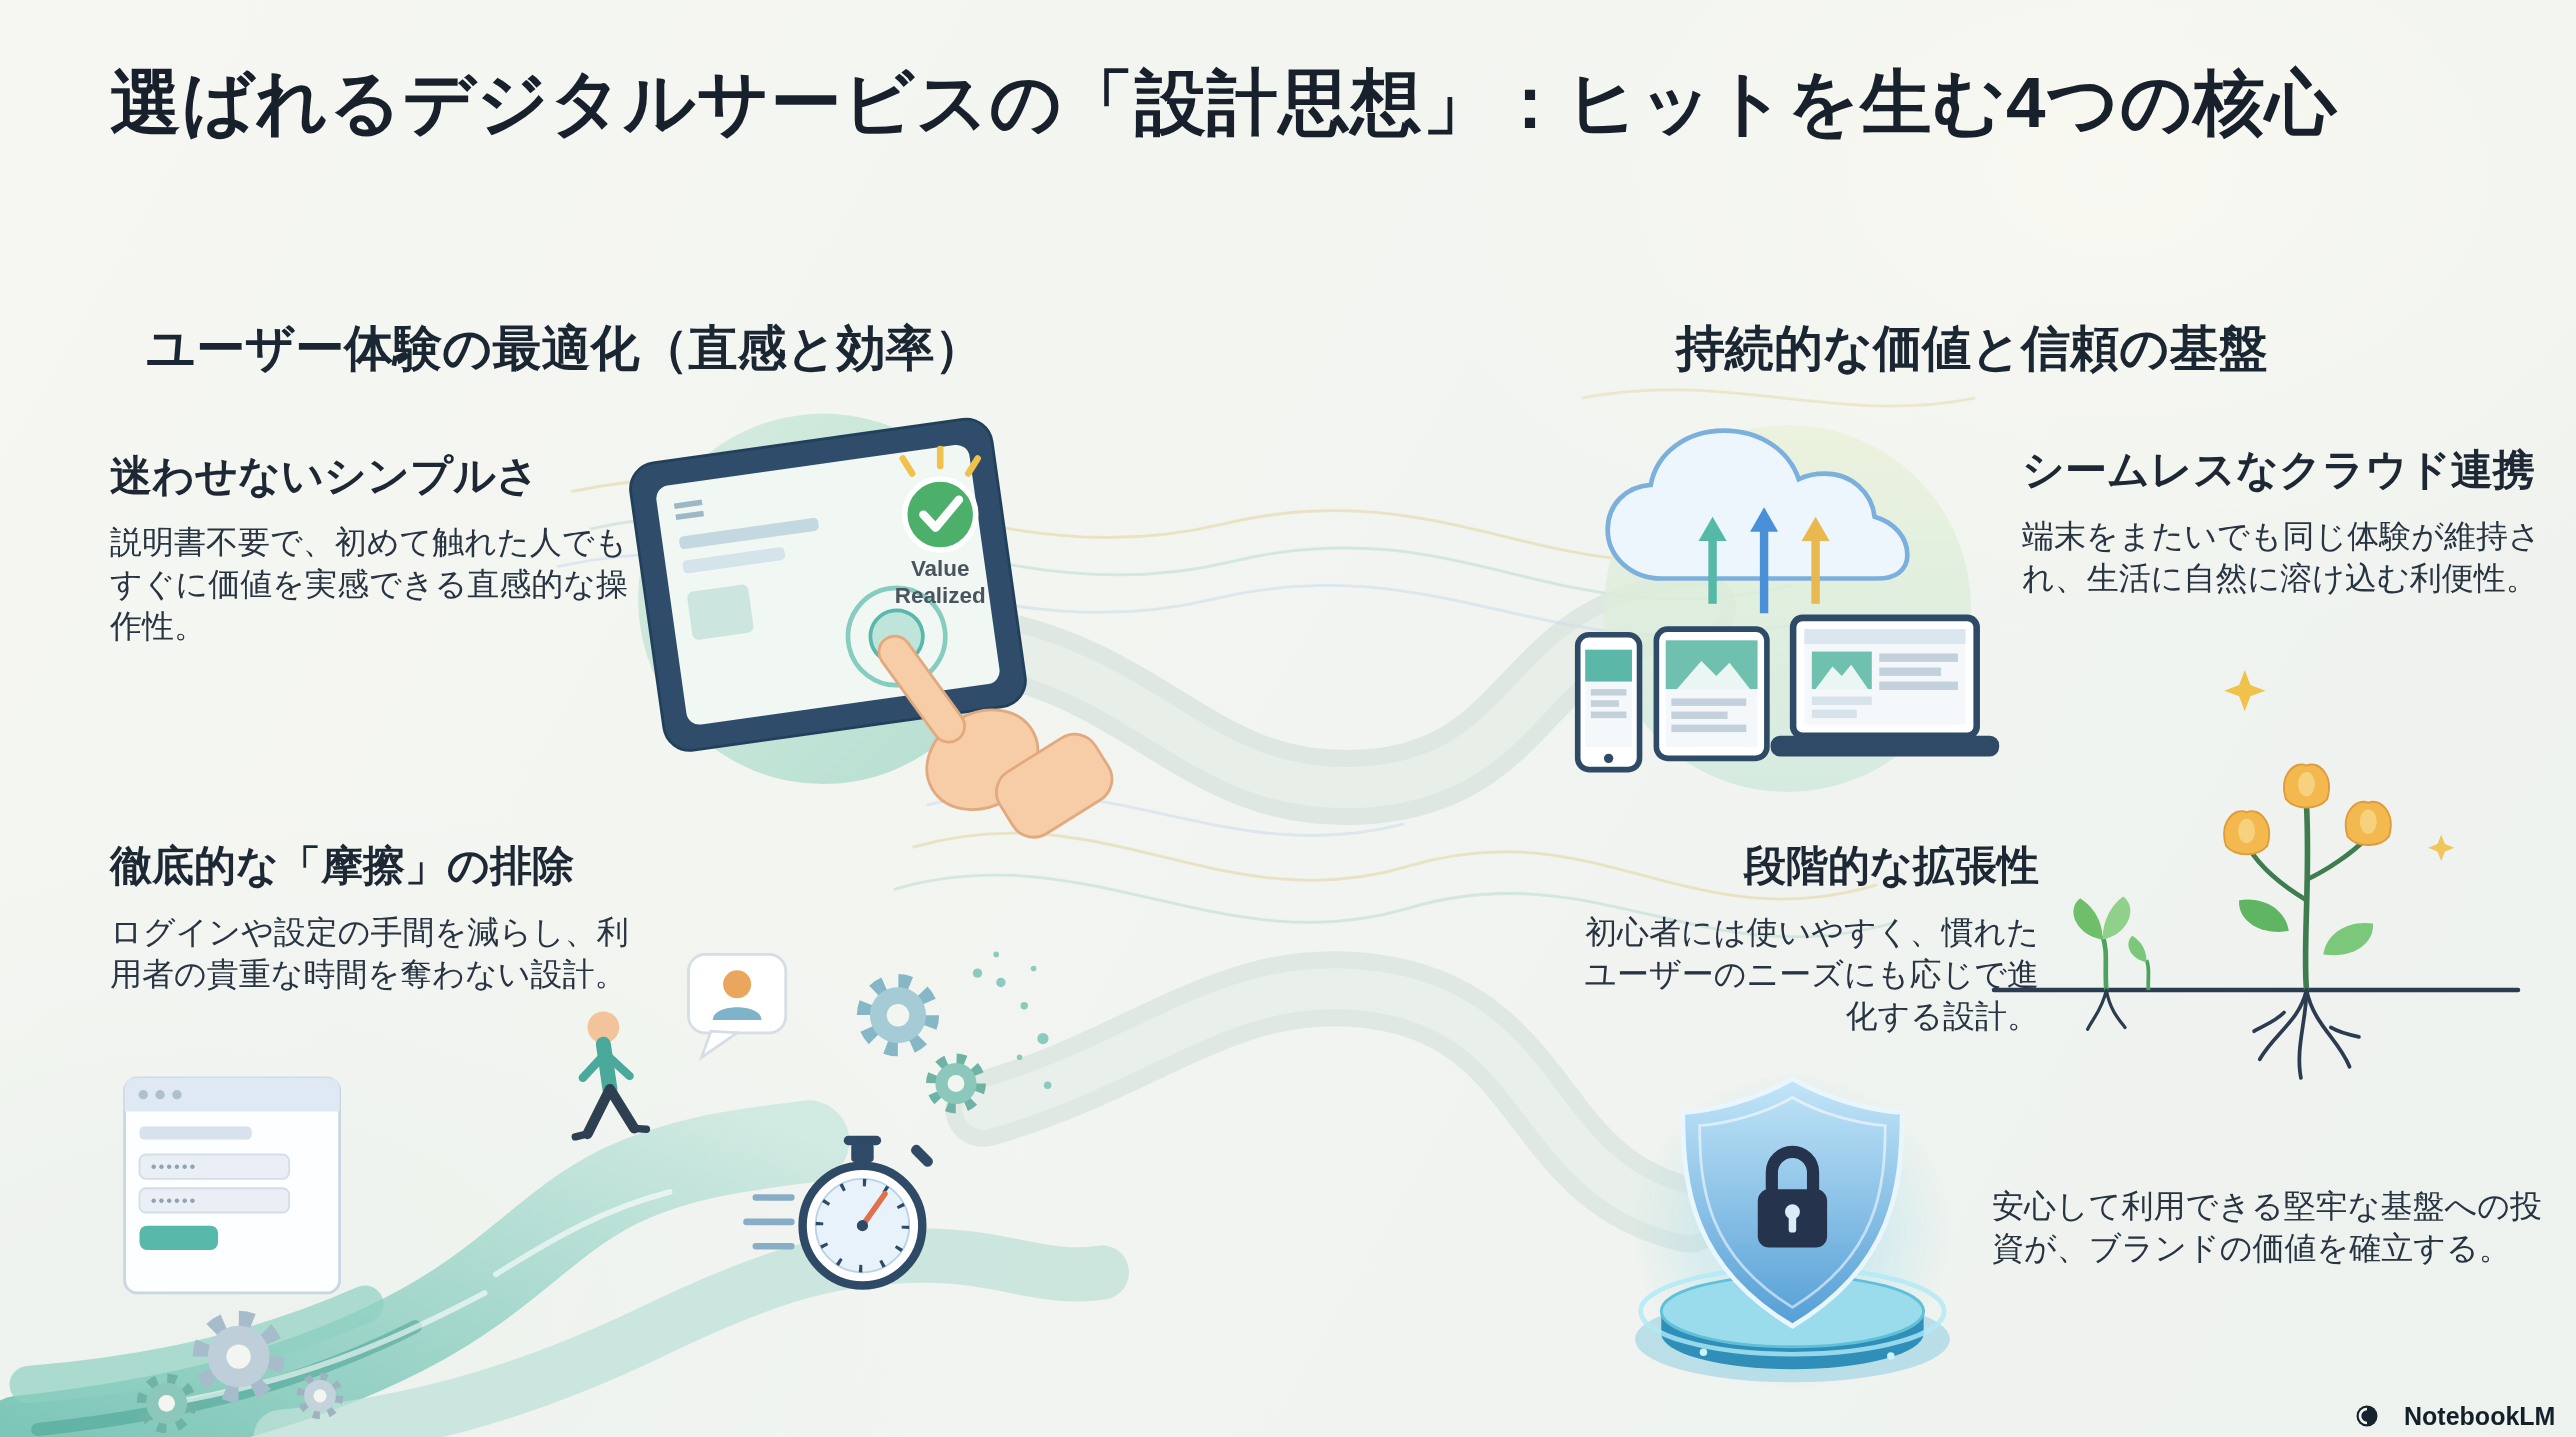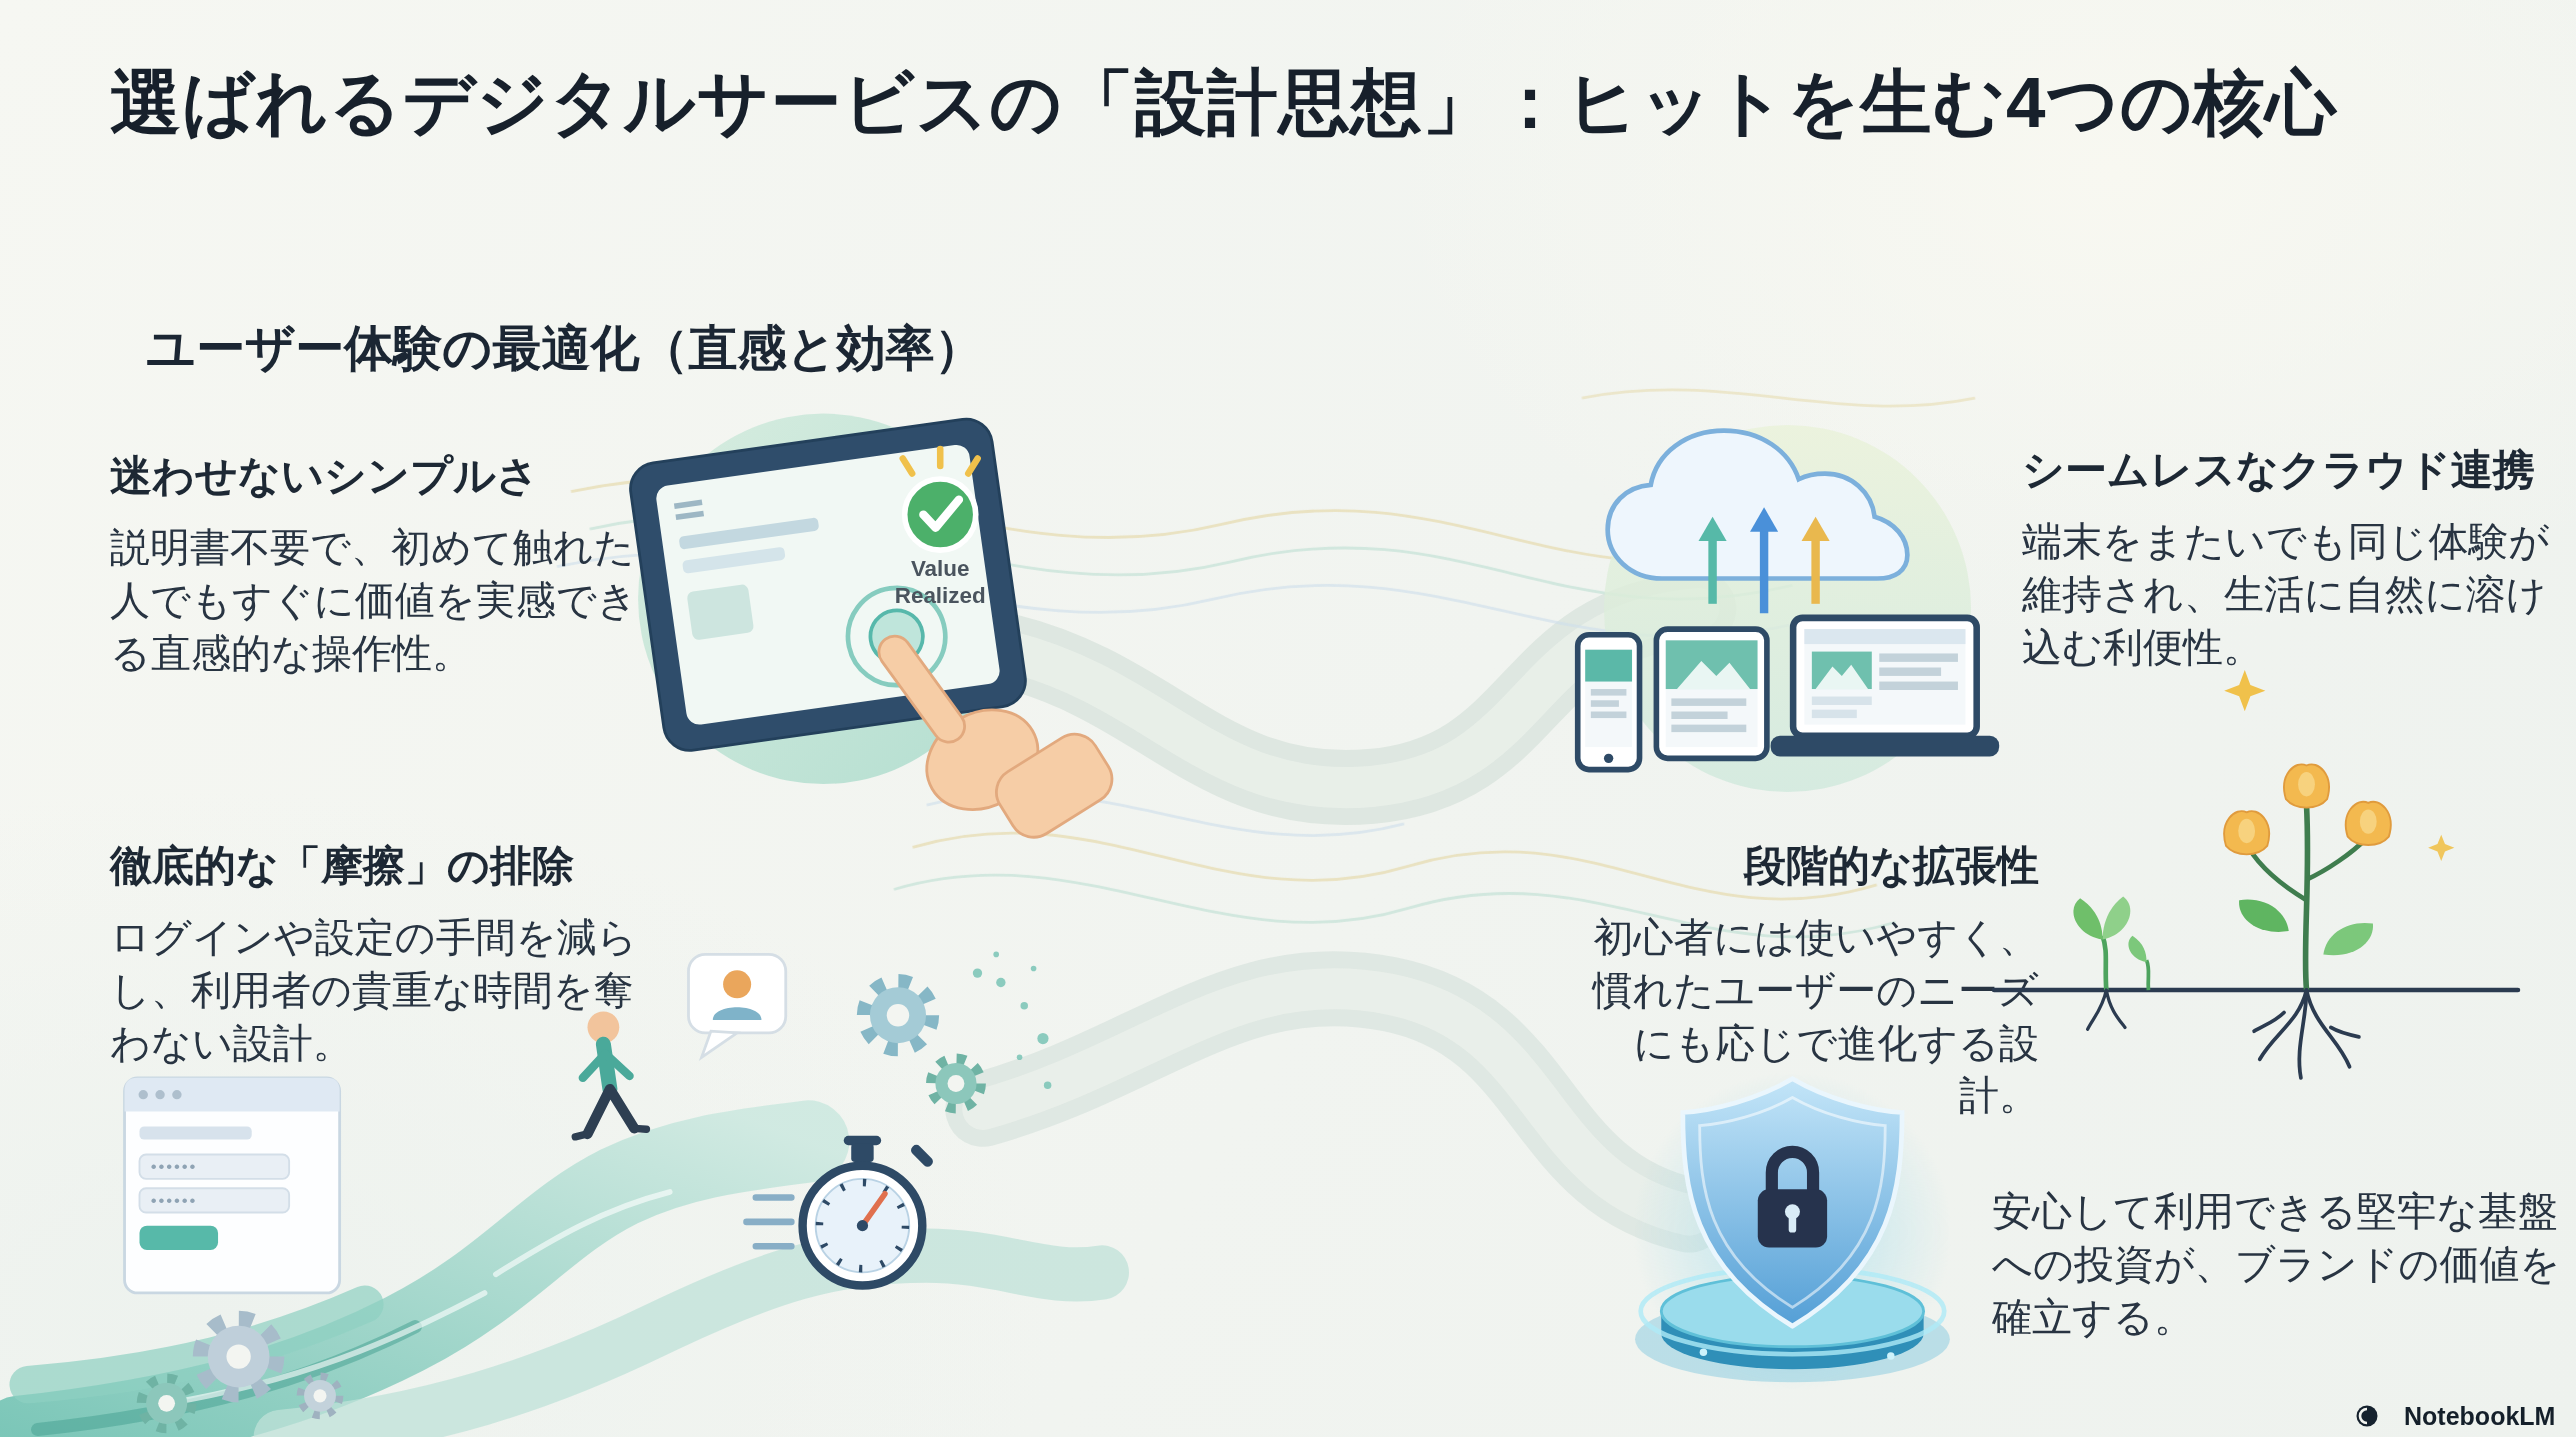--- a/index.html
+++ b/index.html
@@ -17,21 +17,21 @@
       linear-gradient(120deg, #f6f7f2 0%, #f1f4f0 55%, #eef2ee 100%);
   }
   .abs { position: absolute; }
   svg { display: block; overflow: visible; }
   .page-title {
     left: 110px; top: 56px; width: 2415px;
     font-size: 71px; font-weight: 800; color: #17202b; letter-spacing: 0.9px;
   }
   .section-header { font-size: 49px; font-weight: 800; color: #1b2633; }
   .card .card-title { font-size: 42px; font-weight: 800; color: #1d2834; }
-  .card .card-body { margin-top: 17px; font-size: 40px; font-weight: 500; color: #283442; line-height: 1.32; }
+  .card .card-body { margin-top: 17px; font-size: 32px; font-weight: 500; color: #283442; line-height: 1.32; }
   .watermark {
     right: 20.6px; bottom: 7.5px; display: flex; align-items: center; gap: 23px;
     font-size: 25px; font-weight: 700; color: #141f2a;
   }
 </style>
 </head>
 <body>
 
 <div class="canvas">
 
@@ -49,20 +49,21 @@
       <path d="M 975 905 C 1180 845, 1305 985, 1505 925 C 1705 865, 1805 1005, 2005 945" stroke="#e5d8a8" stroke-width="3"></path>
       <path d="M 955 950 C 1160 890, 1305 1030, 1505 970 C 1705 910, 1825 1045, 2025 985" stroke="#c0e0d4" stroke-width="3"></path>
       <path d="M 990 860 C 1180 810, 1310 930, 1500 880" stroke="#cfdfeb" stroke-width="3"></path>
       <path d="M 1690 425 C 1850 395, 1960 455, 2110 425" stroke="#e5d8a8" stroke-width="3" opacity="0.8"></path>
     </g>
   </svg>
 
   <div class="abs page-title">選ばれるデジタルサービスの「設計思想」：ヒットを生む4つの核心</div>
 
   <div class="abs section-header" style="left:146px; top:316px;font-family:Liberation Serif, serif;">ユーザー体験の最適化（直感と効率）</div>
+  <div class="abs section-header" style="left:1676px; top:316px;">持続的な価値と信頼の基盤</div>
 
   <div class="abs card" style="left:110px; top:442px; width:538px;margin-top:6px;">
     <div class="card-title">迷わせないシンプルさ</div>
     <div class="card-body">説明書不要で、初めて触れた人でもすぐに価値を実感できる直感的な操作性。</div>
   </div>
 
   <div class="abs card" style="left:110px; top:838px; width:529px;">
     <div class="card-title">徹底的な「摩擦」の排除</div>
     <div class="card-body">ログインや設定の手間を減らし、利用者の貴重な時間を奪わない設計。</div>
   </div>

